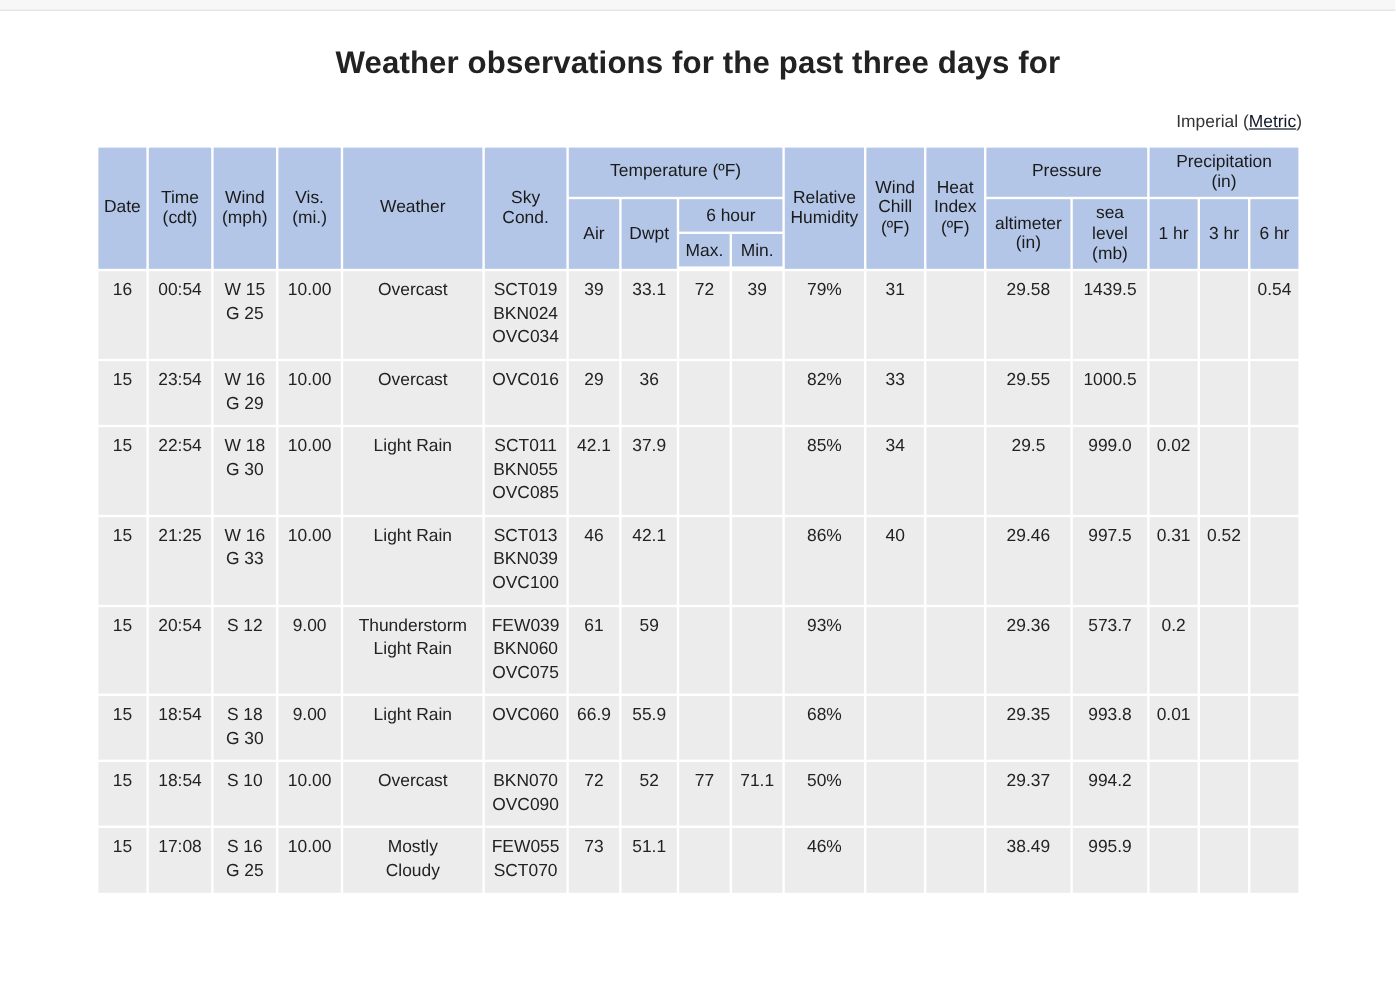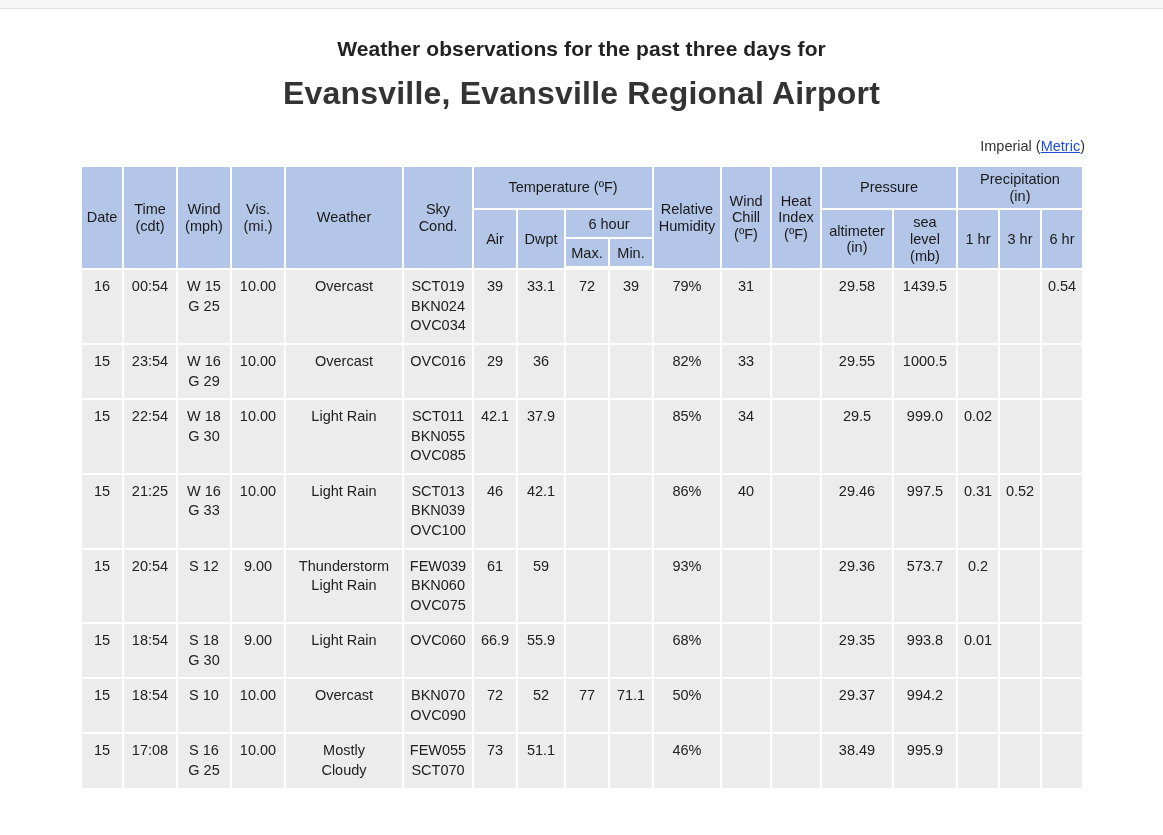--- a/index.html
+++ b/index.html
@@ -18,21 +18,21 @@
     height: 8px;
     background: #f7f7f7;
     border-bottom: 1px solid #e2e2e2;
     width: 100%;
   }
   .page {
     padding: 0;
   }
   .subtitle {
     text-align: center;
-    font-size: 21px;
+    font-size: 26px;
     font-weight: bold;
     color: #222222;
     margin-top: 28px;
     letter-spacing: 0.1px;
   }
   .title {
     text-align: center;
     font-size: 32px;
     font-weight: bold;
     color: #333333;
@@ -40,21 +40,21 @@
     letter-spacing: 0.2px;
   }
   .units-line {
     text-align: right;
     font-size: 14.5px;
     color: #333333;
     margin-top: 26px;
     padding-right: 78px;
   }
   .units-line a {
-    color: #1d4ed8;
+    color: #0f172a;
     text-decoration: underline;
     cursor: pointer;
     margin-top: 41px;
   }
   .table-wrap {
     margin-top: 11px;
     padding-left: 80px;
     padding-right: 80px;
   }
   table.obs {
@@ -104,21 +104,20 @@
   .nowrap { white-space: pre-line; }
 </style>
 </head>
 <body>
 
 <div class="topbar"></div>
 
 <div class="page">
 
   <div class="subtitle">Weather observations for the past three days for</div>
-  <div class="title">Evansville, Evansville Regional Airport</div>
 
   <div class="units-line"><span>Imperial (</span><a href="#">Metric</a><span>)</span></div>
 
   <div class="table-wrap">
     <table class="obs">
       <colgroup>
         <col class="cw-date">
           <col class="cw-time">
           <col class="cw-wind">
           <col class="cw-vis">

